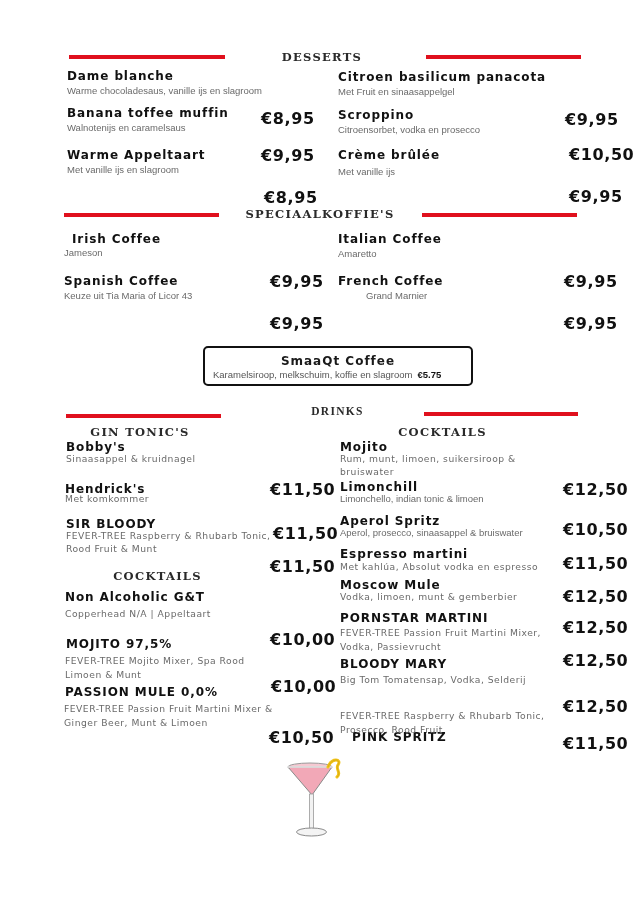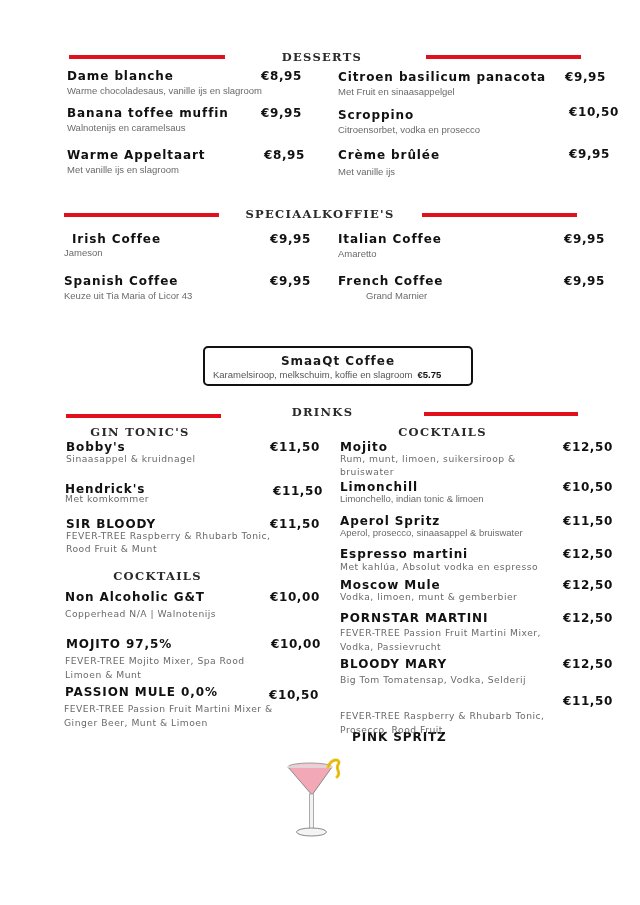--- a/index.html
+++ b/index.html
@@ -1,21 +1,21 @@
 <!DOCTYPE html>
 <html><head>
 <meta charset="utf-8">
 <style>
   html, body { margin:0; padding:0; }
   body { width:640px; height:905px; background:#ffffff; position:relative; overflow:hidden; font-family:"DejaVu Sans", sans-serif; color:#1a1a1a; }
   .abs { position:absolute; }
   .rule { position:absolute; height:4px; background:#e0101d; }
   .heading { position:absolute; font-family:"DejaVu Serif", serif; font-weight:bold; font-size:11.5px; letter-spacing:1.3px; color:#2a2a2a; text-align:center; }
   .name { position:absolute; font-family:"DejaVu Sans", sans-serif; font-weight:bold; font-size:12px; letter-spacing:0.9px; color:#111; white-space:nowrap; }
-  .price { position:absolute; font-family:"DejaVu Sans", sans-serif; font-weight:bold; font-size:12px; letter-spacing:0.6px; color:#111; white-space:nowrap; }
+  .price { position:absolute; font-family:"DejaVu Sans", sans-serif; font-weight:bold; font-size:16px; letter-spacing:0.6px; color:#111; white-space:nowrap;margin-top:40px; }
   .desc { position:absolute; font-family:"Liberation Sans", sans-serif; font-size:9.5px; color:#6a6a6a; line-height:15px; }
   .desc2 { position:absolute; font-family:"DejaVu Sans", sans-serif; font-size:9.2px; letter-spacing:0.5px; color:#6a6a6a; line-height:16px; }
   .box { position:absolute; left:203px; top:346px; width:270px; height:40px; border:2px solid #111; border-radius:5px; box-sizing:border-box; }
   .box-title { position:absolute; left:0; width:100%; top:6px; text-align:center; font-weight:bold; font-size:12px; letter-spacing:1px; }
   .box-sub { position:absolute; left:8px; top:21px; font-family:"Liberation Sans", sans-serif; font-size:9.5px; color:#555; white-space:nowrap; }
   .box-price { font-weight:bold; color:#111; font-size:9.5px; margin-left:5px; }
 </style>
 </head>
 <body>
 
@@ -66,21 +66,21 @@
 <div class="name" style="left:338px;top:274px;">French Coffee</div>
 <div class="price" style="left:564px;top:274px;">€9,95</div>
 <div class="desc" style="left:338px;top:288px;margin-left:28px;">Grand Marnier</div>
 
 <div class="box">
   <div class="box-title">SmaaQt Coffee</div>
   <div class="box-sub"><span>Karamelsiroop, melkschuim, koffie en slagroom</span><span class="box-price">€5.75</span></div>
 </div>
 
 <div class="rule" style="left:66px;top:414px;width:155px;"></div>
-<div class="heading" style="left:260px;top:405px;width:125px;">DRINKS</div>
+<div class="heading" style="left:275px;top:405px;width:125px;font-family:Liberation Serif, serif;">DRINKS</div>
 <div class="rule" style="left:424px;top:412px;width:154px;"></div>
 
 <div class="heading" style="left:80px;top:425px;width:120px;">GIN TONIC'S</div>
 <div class="heading" style="left:380px;top:425px;width:125px;">COCKTAILS</div>
 
 <div class="name" style="left:66px;top:440px;">Bobby's</div>
 <div class="price" style="left:270px;top:440px;">€11,50</div>
 <div class="desc2" style="left:66px;top:451px;">Sinaasappel &amp; kruidnagel</div>
 
 <div class="name" style="left:65px;top:482px;">Hendrick's</div>
@@ -89,21 +89,21 @@
 
 <div class="name" style="left:66px;top:517px;">SIR BLOODY</div>
 <div class="price" style="left:270px;top:517px;">€11,50</div>
 <div class="desc2" style="left:66px;top:528px;">FEVER-TREE Raspberry &amp; Rhubarb Tonic,</div>
 <div class="desc2" style="left:66px;top:541px;">Rood Fruit &amp; Munt</div>
 
 <div class="heading" style="left:100px;top:569px;width:115px;">COCKTAILS</div>
 
 <div class="name" style="left:65px;top:590px;">Non Alcoholic G&amp;T</div>
 <div class="price" style="left:270px;top:590px;">€10,00</div>
-<div class="desc2" style="left:65px;top:606px;">Copperhead N/A | Walnotenijs</div>
+<div class="desc2" style="left:65px;top:606px;">Copperhead N/A | Appeltaart</div>
 
 <div class="name" style="left:66px;top:637px;">MOJITO 97,5%</div>
 <div class="price" style="left:271px;top:637px;">€10,00</div>
 <div class="desc2" style="left:65px;top:653px;">FEVER-TREE Mojito Mixer, Spa Rood</div>
 <div class="desc2" style="left:65px;top:667px;">Limoen &amp; Munt</div>
 
 <div class="name" style="left:65px;top:685px;">PASSION MULE 0,0%</div>
 <div class="price" style="left:269px;top:688px;">€10,50</div>
 <div class="desc2" style="left:64px;top:701px;">FEVER-TREE Passion Fruit Martini Mixer &amp;</div>
 <div class="desc2" style="left:64px;top:715px;">Ginger Beer, Munt &amp; Limoen</div>

